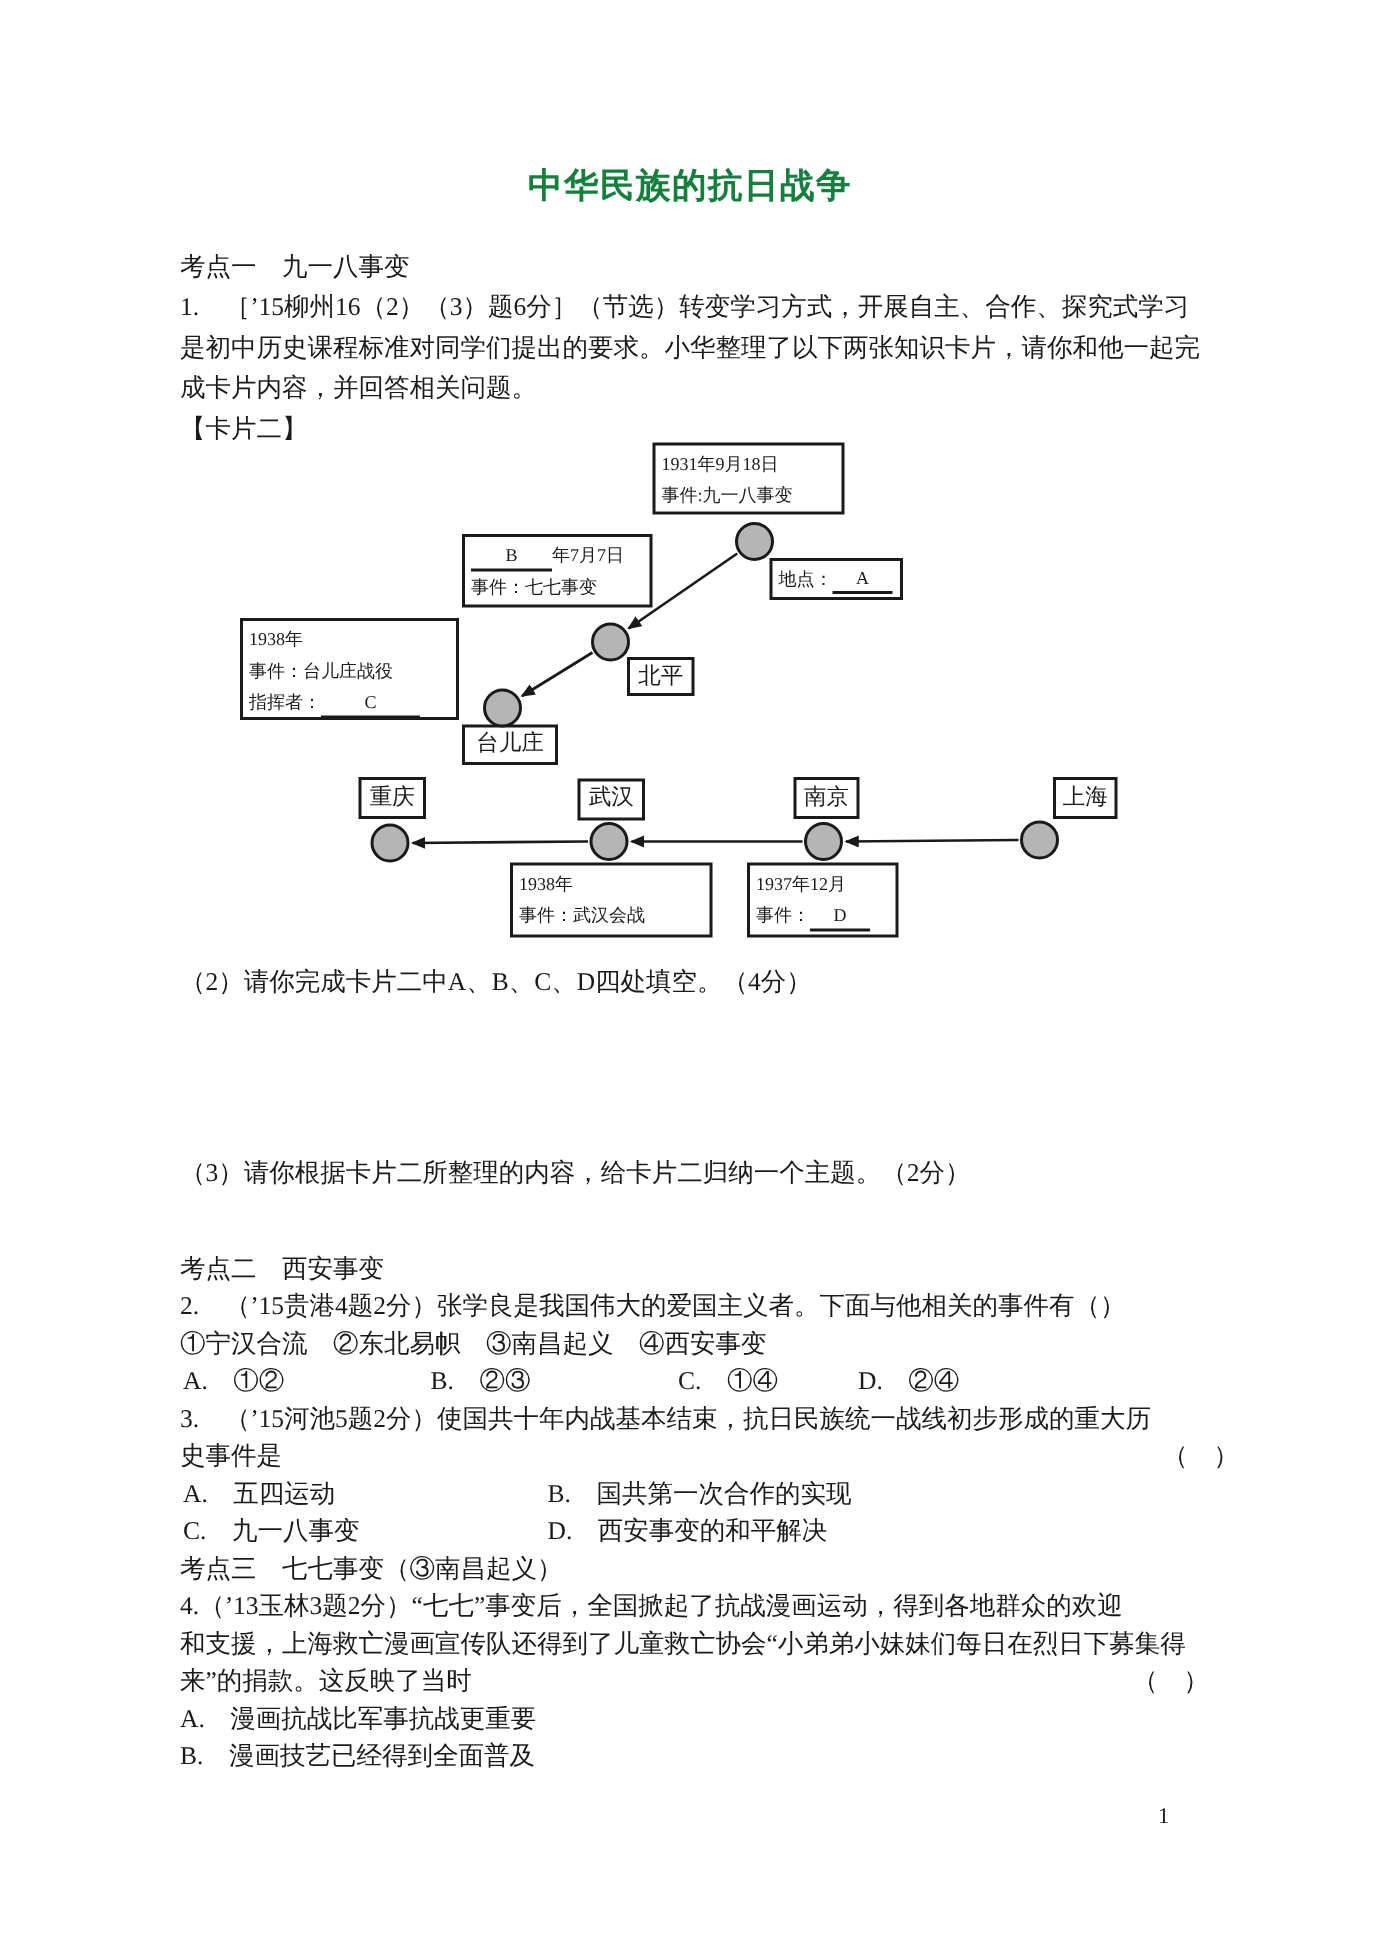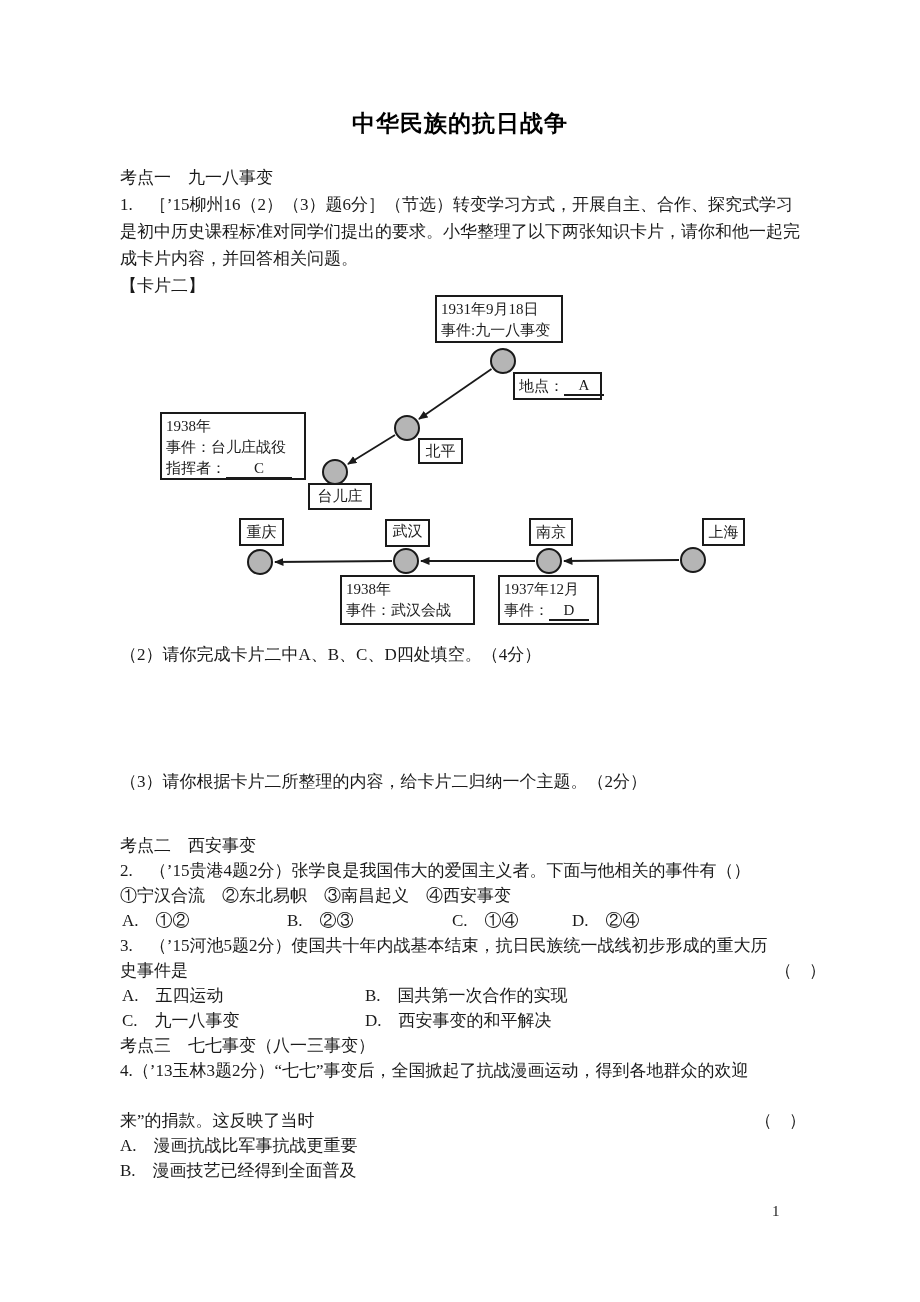--- a/index.html
+++ b/index.html
@@ -20,21 +20,21 @@
   .ln2{ line-height:25px; }
   .colrow span{ position:absolute; top:0; white-space:nowrap; }
   .br{ position:absolute; top:0; }
   .pagenum{ position:absolute; left:772px; top:1203px; font-size:15px; }
 
   
   .diagram{ position:absolute; left:155px; top:290px; width:620px; height:345px; }
   .wires{ position:absolute; left:0; top:0; }
   .dbox{
     position:absolute; border:2px solid #1a1a1a; background:#fff;
-    font-size:15px; line-height:21px; padding:2px 4px; box-sizing:border-box;
+    font-size:12px; line-height:21px; padding:2px 4px; box-sizing:border-box;
     white-space:nowrap;
   }
   .dbox .c{ text-align:left; }
   .citybox{
     position:absolute; border:2px solid #1a1a1a; background:#fff;
     font-size:15px; text-align:center; line-height:24px; box-sizing:border-box;
   }
   .node{
     position:absolute; width:26px; height:26px; border-radius:50%;
     border:2px solid #1a1a1a; box-sizing:border-box; background:#b5b5b5;
@@ -44,21 +44,21 @@
     text-align:center; line-height:17px; padding-bottom:0px;
     vertical-align:bottom;
   }
   .w40{ min-width:40px; } .w54{ min-width:54px; } .w66{ min-width:66px; }
 </style>
 </head>
 <body>
 
 <div class="page" style="background: rgb(255, 255, 255);">
 
-  <h1 class="title" style="color: #000000;">中华民族的抗日战争</h1>
+  <h1 class="title" style="color: #15803d;">中华民族的抗日战争</h1>
 
   <div class="ln" style="top:164px">考点一　九一八事变</div>
   <div class="ln" style="top:191px">1.　［’15柳州16（2）（3）题6分］（节选）转变学习方式，开展自主、合作、探究式学习</div>
   <div class="ln" style="top:218px">是初中历史课程标准对同学们提出的要求。小华整理了以下两张知识卡片，请你和他一起完</div>
   <div class="ln" style="top:245px">成卡片内容，并回答相关问题。</div>
   <div class="ln" style="top:272px">【卡片二】</div>
 
   <div class="diagram">
 
     <svg class="wires" width="620" height="345" viewBox="0 0 620 345">
@@ -76,20 +76,24 @@
 
     <div class="dbox" style="left:280px;top:5px;width:128px;height:48px;">
       <div>1931年9月18日</div>
       <div>事件:九一八事变</div>
     </div>
 
     <div class="dbox" style="left:358px;top:82px;width:89px;height:28px;line-height:20px;">
       <span>地点：</span><span class="blank w40">A</span>
     </div>
 
+    <div class="dbox" style="left:153px;top:66px;width:127px;height:49px;">
+      <div><span class="blank w54">B</span><span>年7月7日</span></div>
+      <div>事件：七七事变</div>
+    </div>
 
     <div class="dbox" style="left:5px;top:122px;width:146px;height:68px;">
       <div class="c">1938年</div>
       <div>事件：台儿庄战役</div>
       <div><span>指挥者：</span><span class="blank w66">C</span></div>
     </div>
 
     <div class="citybox" style="left:263px;top:148px;width:45px;height:26px;line-height:22px;">北平</div>
     <div class="citybox" style="left:153px;top:193px;width:64px;height:27px;line-height:23px;">台儿庄</div>
 
@@ -134,22 +138,23 @@
     <span class="br" style="left:655px">（　）</span>
   </div>
   <div class="ln ln2 colrow" style="top:983px">
     <span style="left:2px">A.　五四运动</span>
     <span style="left:245px">B.　国共第一次合作的实现</span>
   </div>
   <div class="ln ln2 colrow" style="top:1008px">
     <span style="left:2px">C.　九一八事变</span>
     <span style="left:245px">D.　西安事变的和平解决</span>
   </div>
-  <div class="ln ln2" style="top:1033px">考点三　七七事变（八一三事变）</div>
+  <div class="ln ln2" style="top:1033px">考点三　七七事变（③南昌起义）</div>
   <div class="ln ln2" style="top:1058px">4.（’13玉林3题2分）“七七”事变后，全国掀起了抗战漫画运动，得到各地群众的欢迎</div>
+  <div class="ln ln2" style="top:1083px">和支援，上海救亡漫画宣传队还得到了儿童救亡协会“小弟弟小妹妹们每日在烈日下募集得</div>
   <div class="ln ln2 colrow" style="top:1108px">
     <span style="left:0">来”的捐款。这反映了当时</span>
     <span class="br" style="left:635px">（　）</span>
   </div>
   <div class="ln ln2" style="top:1133px">A.　漫画抗战比军事抗战更重要</div>
   <div class="ln ln2" style="top:1158px">B.　漫画技艺已经得到全面普及</div>
 
   <div class="pagenum">1</div>
 </div>
 

